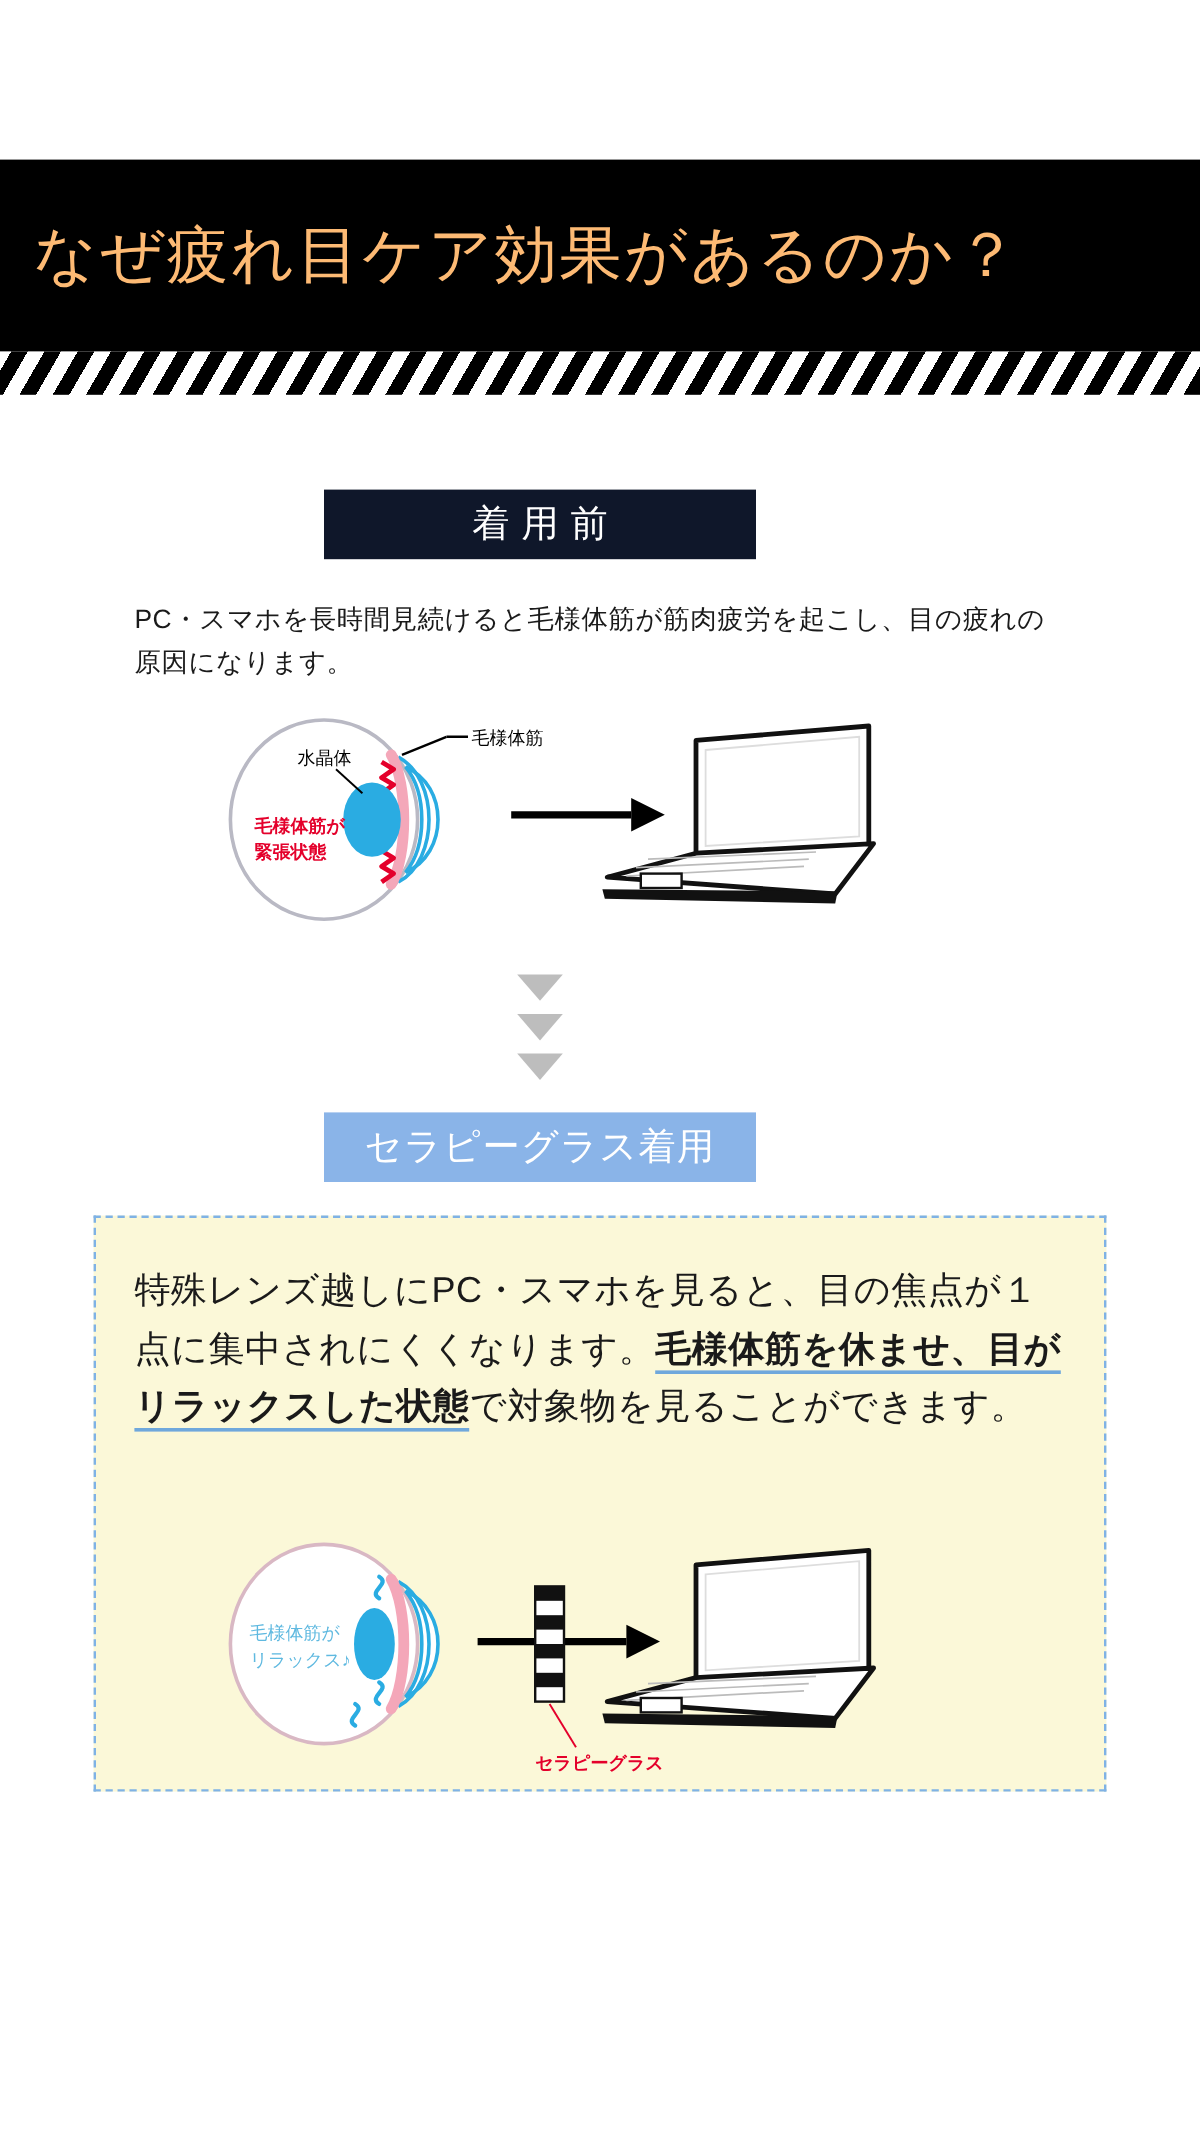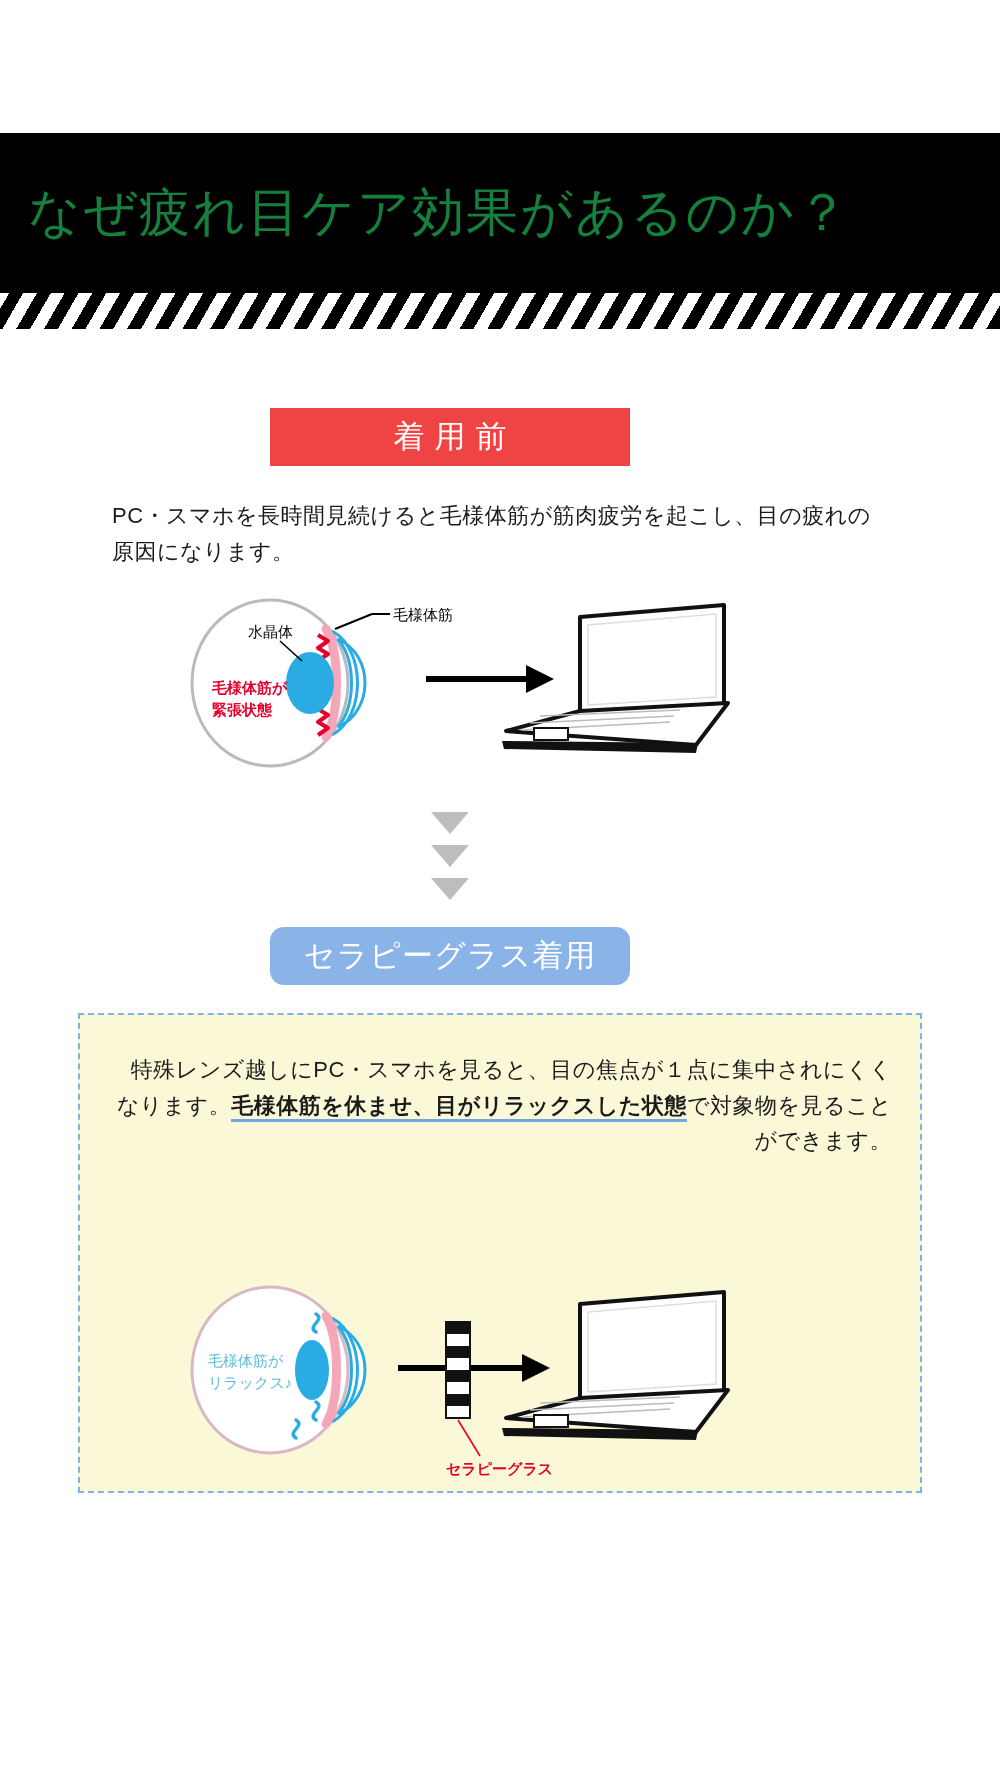--- a/index.html
+++ b/index.html
@@ -21,21 +21,21 @@
     position: absolute;
     left: 0;
     top: 133px;
     width: 1000px;
     height: 160px;
     background: #000000;
     display: flex;
     align-items: center;
   }
   .header-title {
-    color: #15803d;
+    color: #fdba74;
     font-size: 52px;
     letter-spacing: 2px;
     margin-left: 28px;
     font-weight: 400;
     white-space: nowrap;
   }
   .stripes {
     position: absolute;
     left: 0;
     top: 293px;
@@ -50,21 +50,21 @@
     );
   }
 
   
   .label-before {
     position: absolute;
     left: 270px;
     top: 408px;
     width: 360px;
     height: 58px;
-    background: #ef4444;
+    background: #0f172a;
     color: #ffffff;
     font-size: 31px;
     letter-spacing: 10px;
     display: flex;
     align-items: center;
     justify-content: center;
     text-indent: 10px;
   }
   .label-after {
     position: absolute;
@@ -72,21 +72,20 @@
     top: 927px;
     width: 360px;
     height: 58px;
     background: #8ab4e8;
     color: #ffffff;
     font-size: 31px;
     letter-spacing: 1px;
     display: flex;
     align-items: center;
     justify-content: center;
-    border-radius: 14px;
   }
 
   
   .para-before {
     position: absolute;
     left: 112px;
     top: 498px;
     width: 780px;
     font-size: 22px;
     line-height: 1.62;
@@ -125,25 +124,24 @@
     height: 480px;
     background: #fbf8d8;
     border: 2px dashed #7fb2e5;
     box-sizing: border-box;
   }
   .para-after {
     position: absolute;
     left: 112px;
     top: 1052px;
     width: 780px;
-    font-size: 22px;
+    font-size: 30px;
     line-height: 1.62;
     letter-spacing: 0.5px;
     color: #1a1a1a;
-    text-align: right;
   }
   .hl {
     font-weight: bold;
     border-bottom: 3px solid #6fa8dc;
     padding-bottom: 1px;
   }
 
   
   .illus2 {
     position: absolute;

